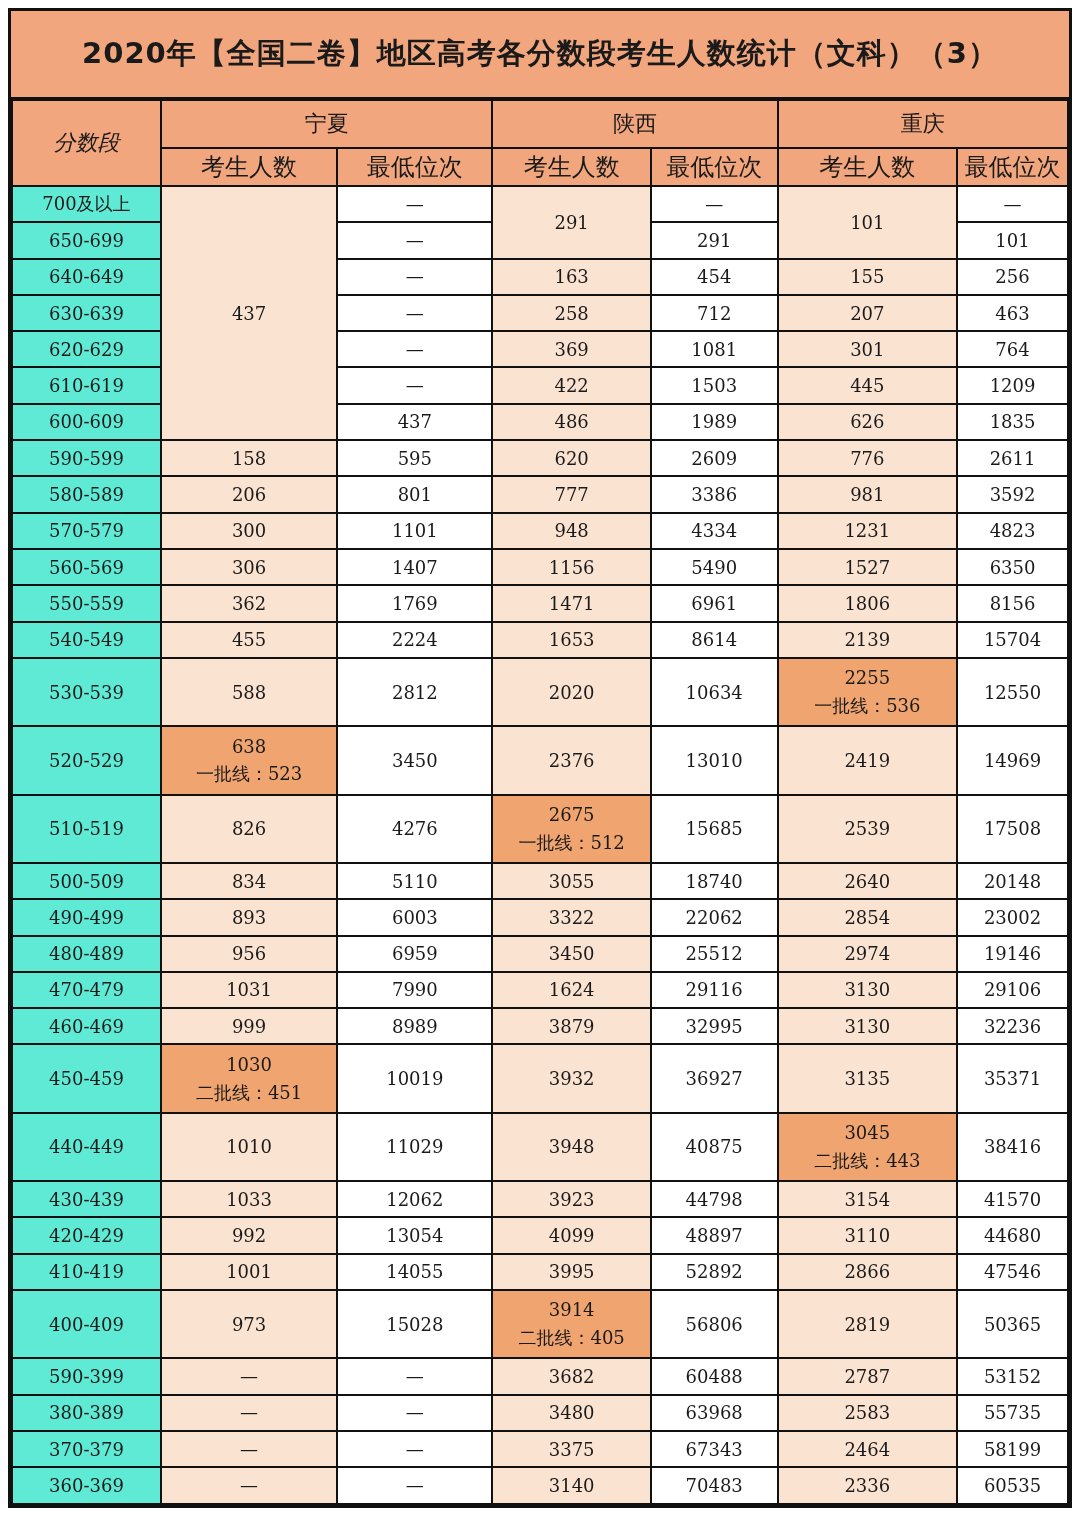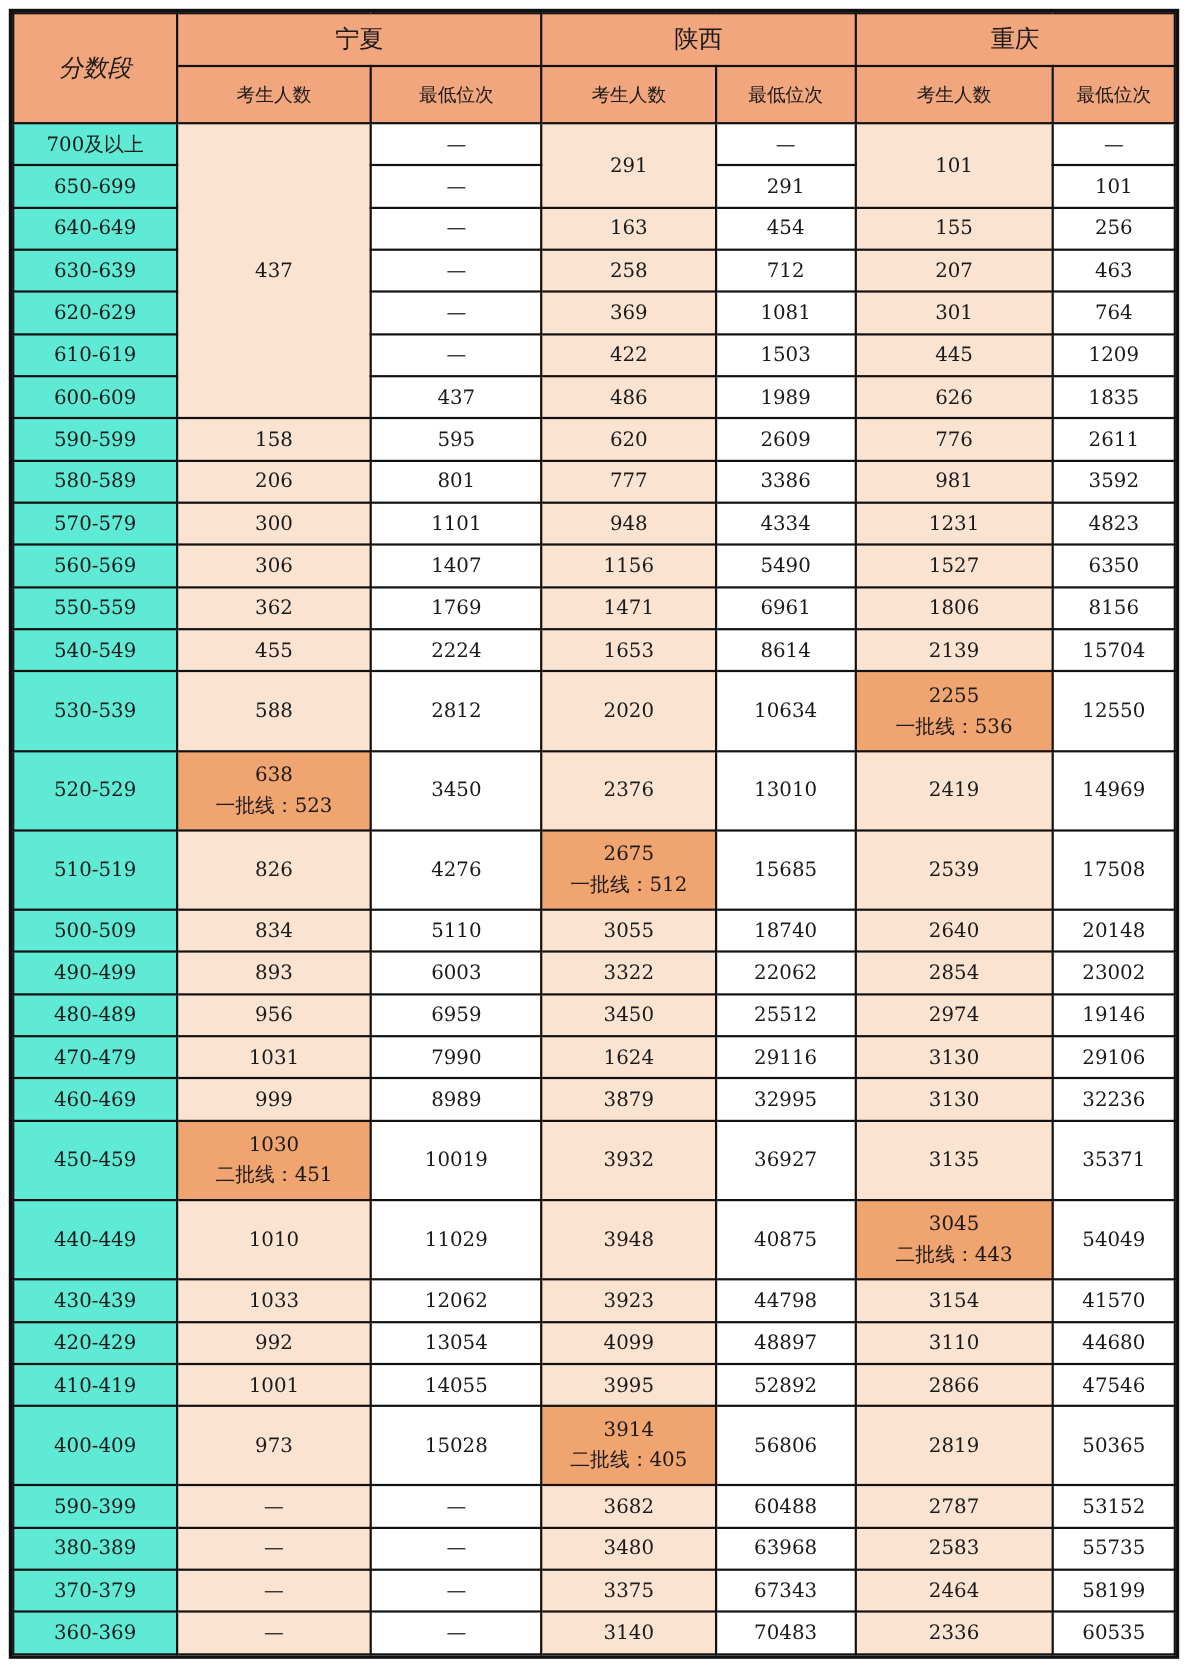--- a/index.html
+++ b/index.html
@@ -34,35 +34,36 @@
   th,td{
     border:2px solid var(--border);
     text-align:center;vertical-align:middle;
     padding:2px 3px;
   }
   thead th{
     background:var(--header-bg);
     font-weight:normal;font-size:22px;
   }
   thead tr.region-row th{height:48px;margin-left:28px;}
-  thead tr.sub-row th{height:52px;font-size:17px;}
+  thead tr.sub-row th{height:34px;font-size:24px;}
   th.score-h{font-size:22px;font-style:italic;}
   tbody td{font-size:18px;height:36px;}
   td.range{background:#5eead4;}
   td.count{background:var(--cell-pink);}
   td.rank{background:#fff;}
   td.hl{background:var(--cell-hl);padding:5px 2px;}
   td.hl div{line-height:1.55;}
 </style>
 </head>
 <body>
 
 <div class="page">
   <div class="outer">
 
+    <div class="title-bar">2020年【全国二卷】地区高考各分数段考生人数统计（文科）（3）</div>
 
     <table>
       <colgroup>
         <col style="width:14.1%">
         <col style="width:16.7%">
         <col style="width:14.7%">
         <col style="width:15.0%">
         <col style="width:12.0%">
         <col style="width:17.0%">
         <col style="width:10.5%">
@@ -289,21 +290,21 @@
           <tr>
             <td class="range">440-449</td>
             <td class="count">1010</td>
             <td class="rank">11029</td>
             <td class="count">3948</td>
             <td class="rank">40875</td>
             <td class="count hl">
               <div>3045</div>
               <div>二批线：443</div>
             </td>
-            <td class="rank">54049</td>
+            <td class="rank">38416</td>
           </tr>
           <tr>
             <td class="range">430-439</td>
             <td class="count">1033</td>
             <td class="rank">12062</td>
             <td class="count">3923</td>
             <td class="rank">44798</td>
             <td class="count">3154</td>
             <td class="rank">41570</td>
           </tr>

